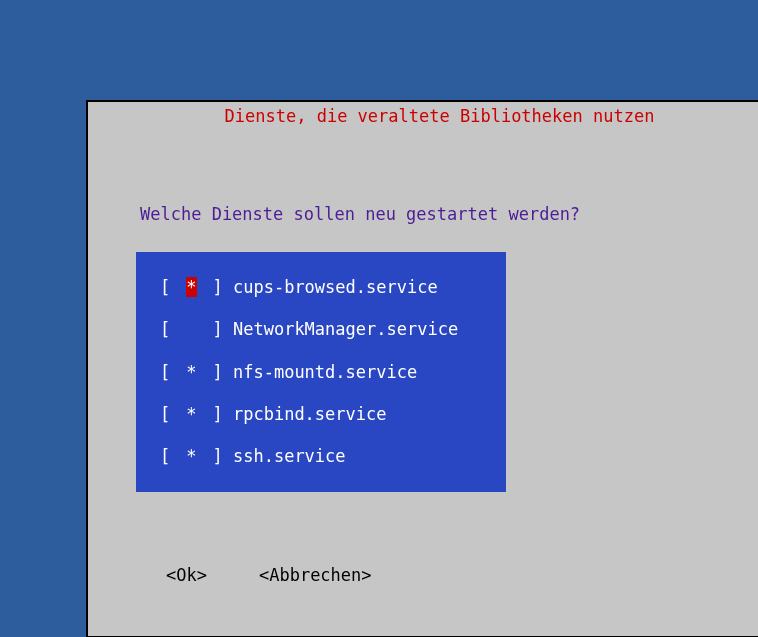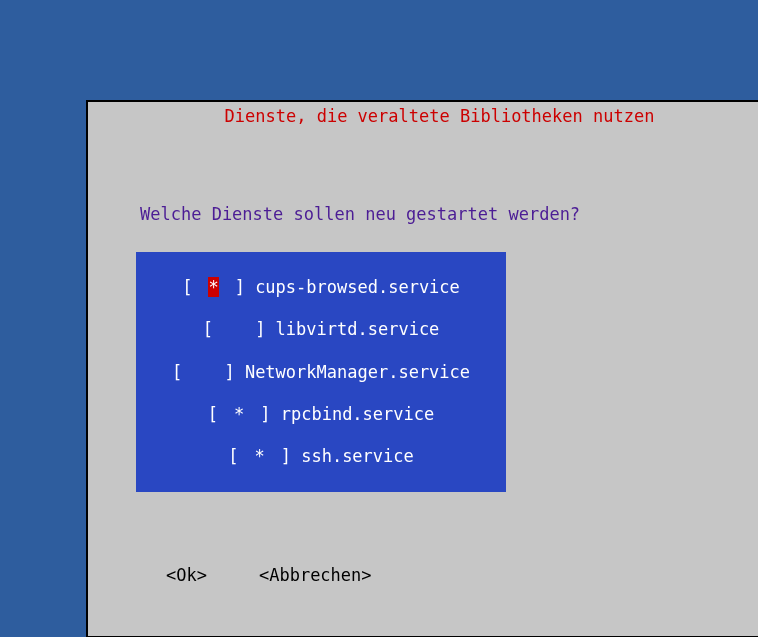--- a/index.html
+++ b/index.html
@@ -52,21 +52,20 @@
       width: 370px;
       padding: 6px 0;
       margin-left: 12px;
     }
     .list-item {
       color: #fff;
       line-height: 1.55;
       padding: 0 8px;
       white-space: pre;
       cursor: pointer;
-      text-align: center;
     }
     .cursor-star {
       background: #cc0000;
       color: #fff;
     }
     .buttons {
       display: flex;
       justify-content: flex-start;
       margin-top: 55px;
       color: #000;
@@ -80,22 +79,22 @@
 <body>
 
 <div class="shadow"></div>
 
 <div class="dialog">
   <div class="title">Dienste, die veraltete Bibliotheken nutzen</div>
   <div class="content">
     <div class="question">Welche Dienste sollen neu gestartet werden?</div>
     <div class="listbox">
         <div class="list-item">[<span class="cursor-star">*</span>] cups-browsed.service</div>
-        <div class="list-item">[<span> </span>] libvirtd.service</div>
         <div class="list-item">[<span> </span>] NetworkManager.service</div>
+        <div class="list-item">[<span>*</span>] nfs-mountd.service</div>
         <div class="list-item">[<span>*</span>] rpcbind.service</div>
         <div class="list-item">[<span>*</span>] ssh.service</div>
       </div>
     <div class="buttons">
       <span class="btn">&lt;Ok&gt;</span>
       <span class="btn">&lt;Abbrechen&gt;</span>
     </div>
   </div>
 </div>
 

